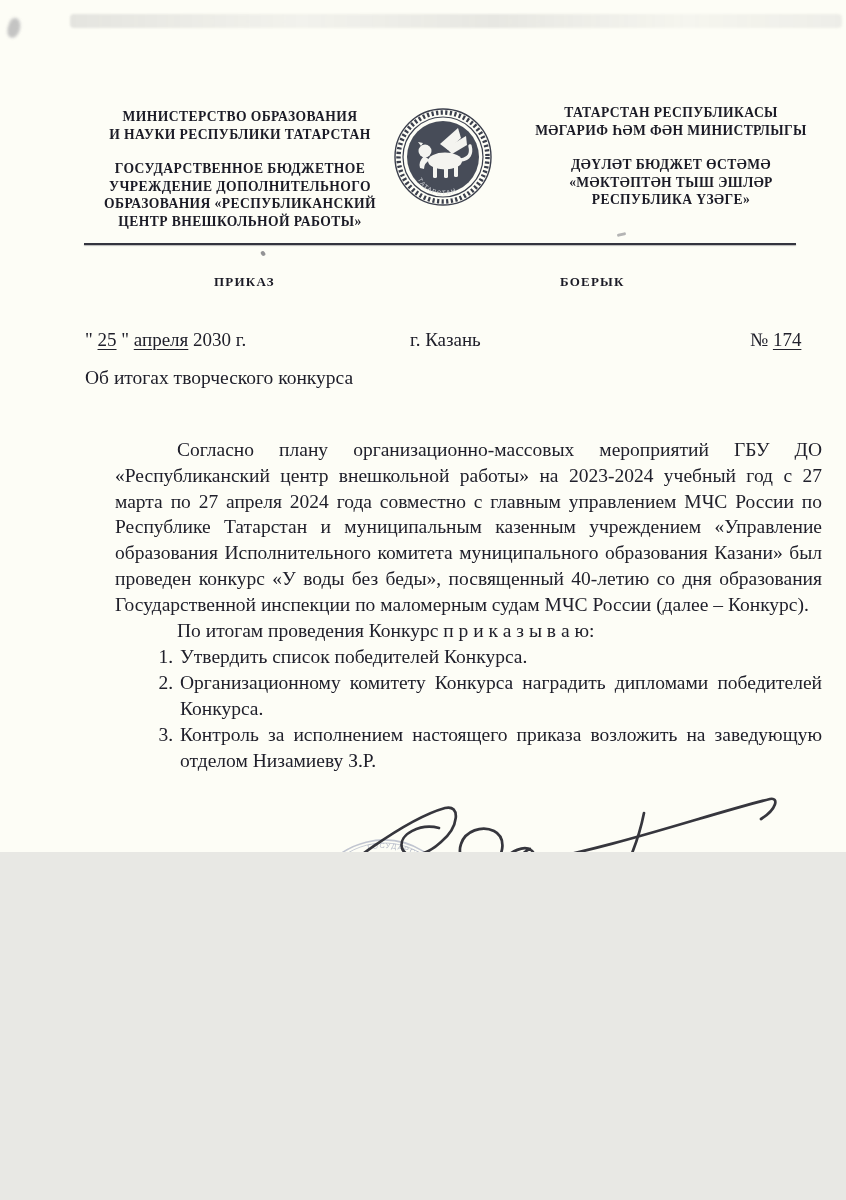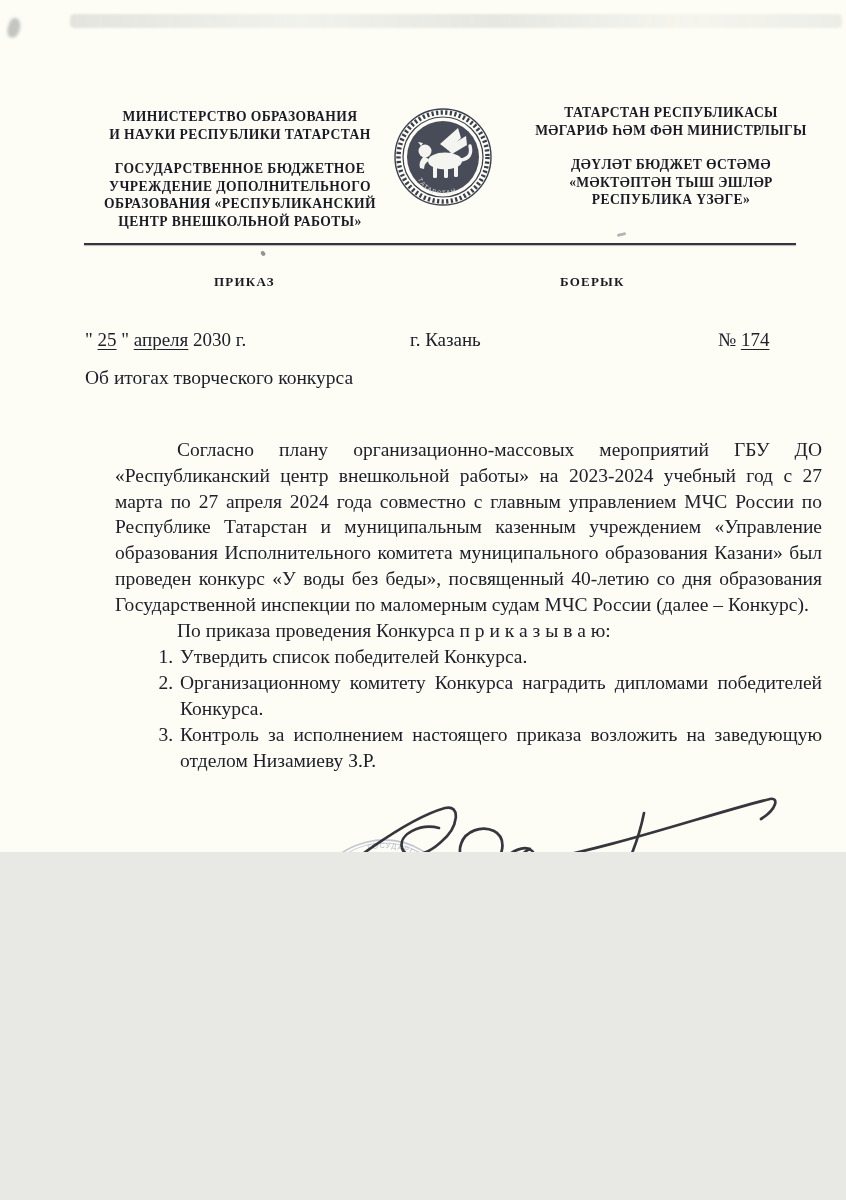--- a/index.html
+++ b/index.html
@@ -32,21 +32,21 @@
 
   .divider { position:absolute; top:243px; left:84px; width:712px; height:2px; background:#33343e; box-shadow:0 1px 1px rgba(60,60,70,.35); }
 
   .order-title { position:absolute; top:274px; font-weight:bold; font-size:13px; letter-spacing:1.2px; color:#1b1b26; }
   .order-title.ru { left:214px; }
   .order-title.tt { left:560px; }
 
   .meta-row { position:absolute; top:329px; left:0; width:100%; font-size:19px; }
   .meta-date { position:absolute; left:85px; top:0; white-space:nowrap; }
   .meta-city { position:absolute; left:410px; top:0;text-align:right; }
-  .meta-num  { position:absolute; left:718px; top:0; white-space:nowrap;text-align:right; }
+  .meta-num  { position:absolute; left:750px; top:0; white-space:nowrap;text-align:right; }
   .u { text-decoration:underline; text-underline-offset:3px; text-decoration-thickness:1px; }
 
   .subject { position:absolute; top:365px; left:85px; font-size:19.5px; line-height:26.5px; }
 
   .body-block { position:absolute; top:437px; left:85px; width:707px; font-size:19.5px; line-height:25.8px; color:#20202b;margin-left:30px; }
   .body-block p { margin:0; text-indent:62px; text-align:justify; }
   .decree { margin:0; text-indent:62px; }
   .order-list { margin:1px 0 0 0; padding-left:63px; text-align:justify; }
   .order-list li { padding-left:2px; margin:0; }
 
@@ -126,21 +126,21 @@
     <span class="meta-city">г. Казань</span>
     <span class="meta-num"><span>№</span> <span class="u">174</span></span>
   </div>
 
   <div class="subject">
     <div>Об итогах творческого конкурса</div>
   </div>
 
   <div class="body-block">
     <p>Согласно плану организационно-массовых мероприятий ГБУ ДО «Республиканский центр  внешкольной работы» на 2023-2024 учебный год с 27 марта по 27 апреля 2024 года совместно с главным управлением МЧС России по Республике Татарстан и муниципальным казенным учреждением «Управление образования Исполнительного комитета муниципального образования Казани» был проведен конкурс «У воды без беды», посвященный 40-летию со дня образования Государственной инспекции по маломерным судам МЧС России (далее – Конкурс).</p>
-    <p class="decree">По приказа проведения Конкурса п р и к а з ы в а ю:</p>
+    <p class="decree">По итогам проведения Конкурс п р и к а з ы в а ю:</p>
     <ol class="order-list">
       <li>Утвердить список победителей Конкурса.</li>
       <li>Организационному комитету Конкурса наградить дипломами победителей Конкурса.</li>
       <li>Контроль за исполнением настоящего приказа возложить на заведующую отделом Низамиеву З.Р.</li>
     </ol>
   </div>
 
   <svg class="stamp" viewBox="0 0 156 156">
     <g stroke="#b7bcca" fill="none">
       <circle cx="78" cy="78" r="74" stroke-width="1.6"></circle>

